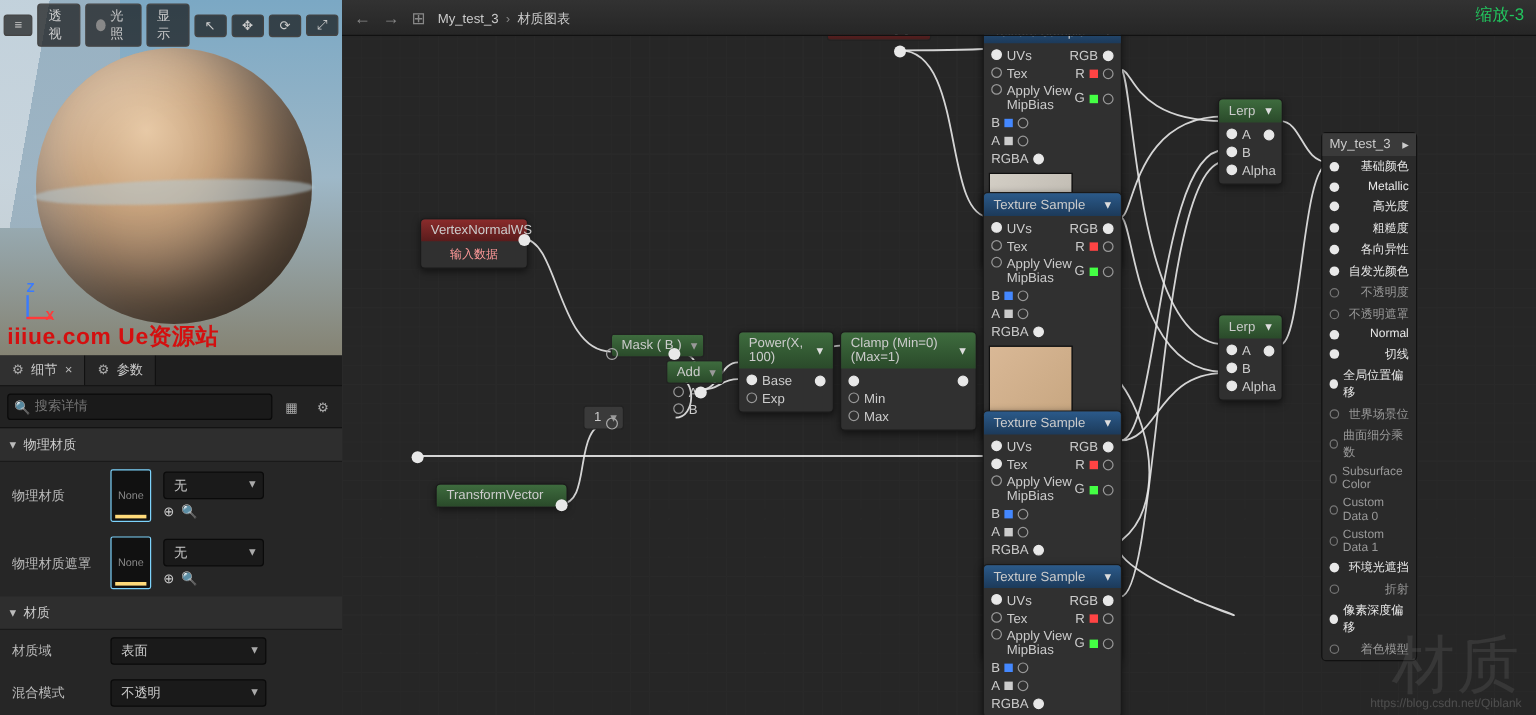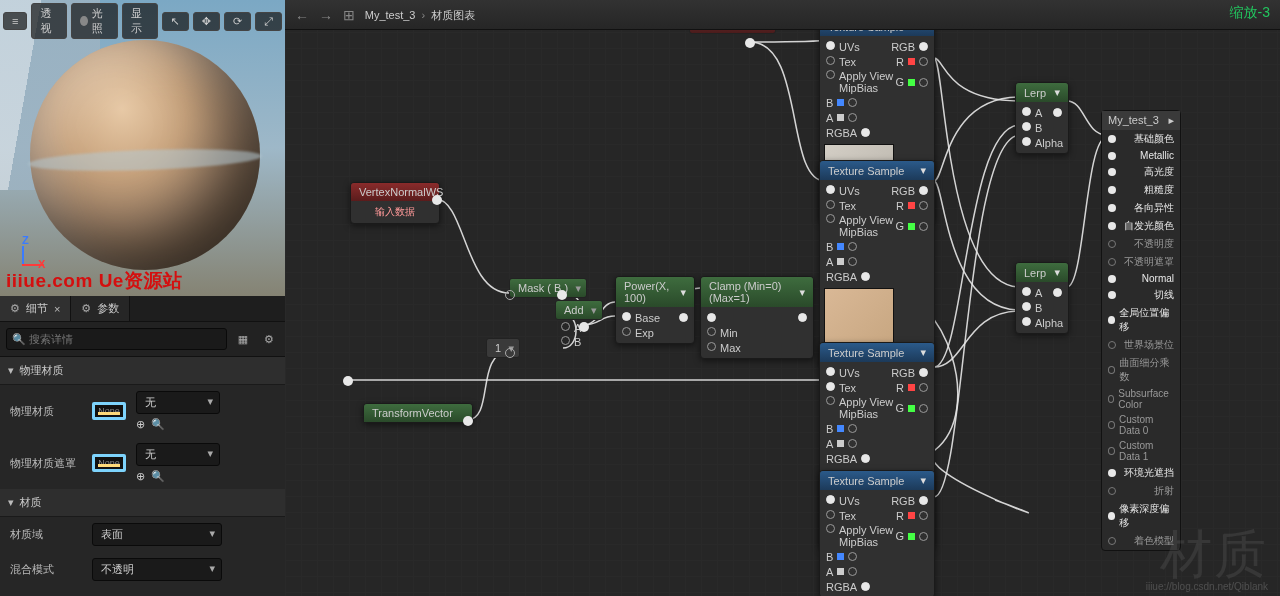--- a/index.html
+++ b/index.html
@@ -26,21 +26,21 @@
   .tab.alt{background:#262626}
   .search-row{display:flex;align-items:center;gap:6px;padding:6px;background:#222;border-bottom:1px solid #111}
   .search-row input{flex:1;background:#1a1a1a;border:1px solid #0a0a0a;border-radius:3px;padding:4px 20px 4px 22px;color:#ccc}
   .search-row .mag{position:absolute;margin-left:6px;color:#888}
   .icon-btn{width:20px;height:20px;display:flex;align-items:center;justify-content:center;color:#aaa;cursor:pointer}
   .panel{flex:1;overflow:auto;background:#262626}
   .sect{display:flex;align-items:center;gap:6px;padding:6px 8px;background:#2e2e2e;cursor:pointer;border-bottom:1px solid #1a1a1a}
   .sect .chev{color:#bbb}
   .prop-row{display:flex;align-items:center;padding:6px 10px;gap:10px;min-height:34px}
   .prop-row .lbl{width:72px;color:#bbb}
-  .swatch{width:34px;height:18px;background:#111;border:3px solid #7dd3fc;border-radius:2px;position:relative}
+  .swatch{width:34px;height:44px;background:#111;border:1px solid #7dd3fc;border-radius:2px;position:relative}
   .swatch::after{content:"";position:absolute;left:3px;right:3px;bottom:2px;height:3px;background:#ffda7a}
   .swatch.none{display:flex;align-items:center;justify-content:center}
   .prop-col{display:flex;flex-direction:column;gap:4px}
   .dd{background:#1a1a1a;border:1px solid #0a0a0a;border-radius:3px;padding:3px 22px 3px 8px;min-width:84px;position:relative;cursor:pointer}
   .dd::after{content:"▾";position:absolute;right:6px;top:3px;color:#aaa}
   .mini{display:flex;gap:6px;align-items:center}
   .mini .ic{color:#ccc;cursor:pointer}
 
   .graph{flex:1;position:relative;background:#262626;overflow:hidden}
   .grid{position:absolute;inset:0;background-image:linear-gradient(#2f2f2f 1px,transparent 1px),linear-gradient(90deg,#2f2f2f 1px,transparent 1px),linear-gradient(#3a3a3a 1px,transparent 1px),linear-gradient(90deg,#3a3a3a 1px,transparent 1px);background-size:16px 16px,16px 16px,128px 128px,128px 128px;opacity:.35}
@@ -635,15 +635,15 @@
           <div class="row"><span class="dot-o"></span>Custom Data 0</div>
           <div class="row"><span class="dot-o"></span>Custom Data 1</div>
           <div class="row on"><span class="dot-w"></span>环境光遮挡</div>
           <div class="row"><span class="dot-o"></span>折射</div>
           <div class="row on"><span class="dot-w"></span>像素深度偏移</div>
           <div class="row"><span class="dot-o"></span>着色模型</div>
         </div>
     </div>
 
     <div class="bigwm">材质</div>
-    <div class="credit">iiiue://blog.csdn.net/Qiblank</div>
+    <div class="credit">https://blog.csdn.net/Qiblank</div>
   </div>
 </div>
 
 </body></html>

